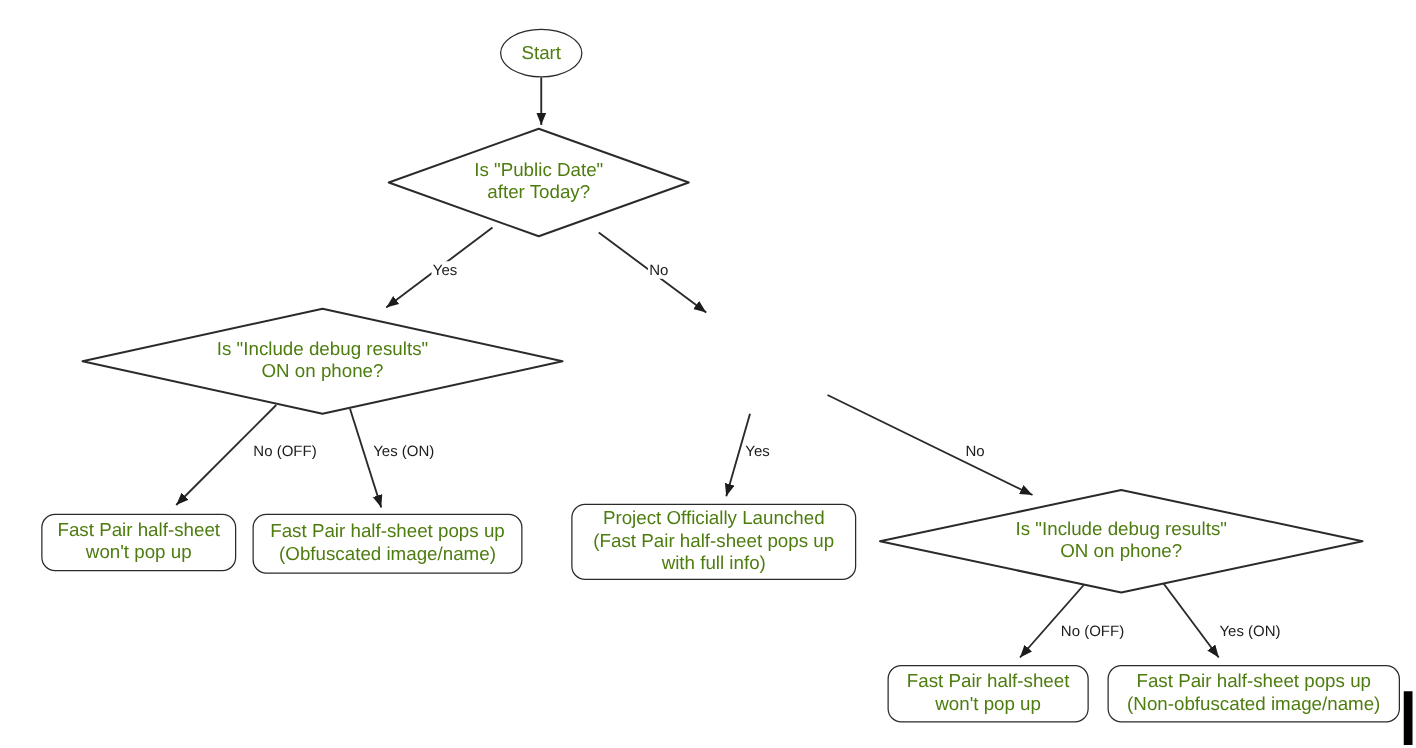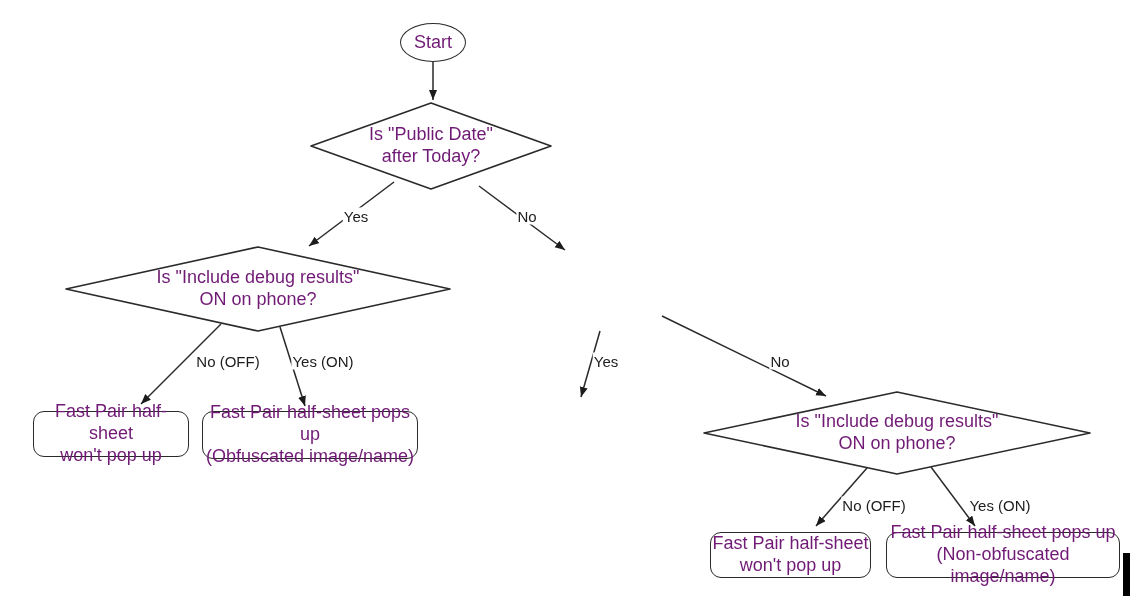--- a/index.html
+++ b/index.html
@@ -18,23 +18,23 @@
     width: 1133px; height: 598px;
   }
   .node { position: absolute; }
   .node .label {
     position: absolute;
     left: 50%; top: 50%;
     transform: translate(-50%, -50%);
     width: 100%;
     text-align: center;
     white-space: pre-line;
-    font-size: 18px;
+    font-size: 15px;
     line-height: 1.22;
-    color: #701a75;
+    color: #4d7c0f;
   }
   .oval {
     border: 1.6px solid #2a2a2a;
     border-radius: 50%;
     background: #ffffff;
   }
   .rbox {
     border: 1.6px solid #2a2a2a;
     border-radius: 11px;
     background: #ffffff;
@@ -48,21 +48,21 @@
   .diamond polygon {
     fill: #ffffff;
     stroke: #2a2a2a;
     stroke-width: 1.6;
     stroke-linejoin: round;
     vector-effect: non-scaling-stroke;
   }
   .edge-label {
     position: absolute;
     transform: translate(-50%, -50%);
-    font-size: 15px;
+    font-size: 12px;
     white-space: nowrap;
     background: #ffffff;
     padding: 0 1px;
     color: #1c1c1c;
   }
   .cursor-bar {
     position: absolute;
     background: #000000;
   }
   line { stroke: #2a2a2a; stroke-width: 1.5; }
@@ -121,20 +121,25 @@
   <div class="node rbox" style="left:33px; top:411px; width:156px; height:46px;">
     <div class="label">Fast Pair half-sheet
 won't pop up</div>
   </div>
 
   <div class="node rbox" style="left:202px; top:411px; width:216px; height:48px;">
     <div class="label">Fast Pair half-sheet pops up
 (Obfuscated image/name)</div>
   </div>
 
+  <div class="node rbox" style="left:457px; top:403px; width:228px; height:61px;">
+    <div class="label">Project Officially Launched
+(Fast Pair half-sheet pops up
+with full info)</div>
+  </div>
 
   <div class="node rbox" style="left:710px; top:532px; width:161px; height:46px;">
     <div class="label">Fast Pair half-sheet
 won't pop up</div>
   </div>
 
   <div class="node rbox" style="left:886px; top:532px; width:234px; height:46px;">
     <div class="label">Fast Pair half-sheet pops up
 (Non-obfuscated image/name)</div>
   </div>

